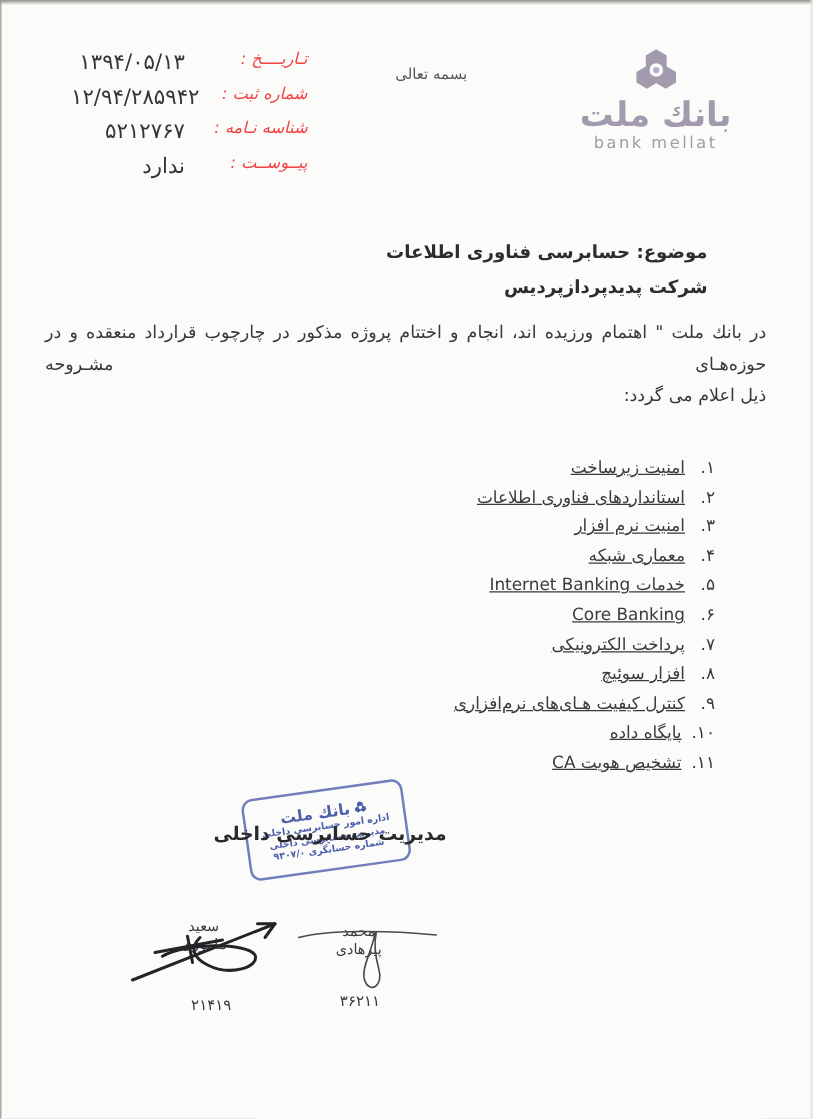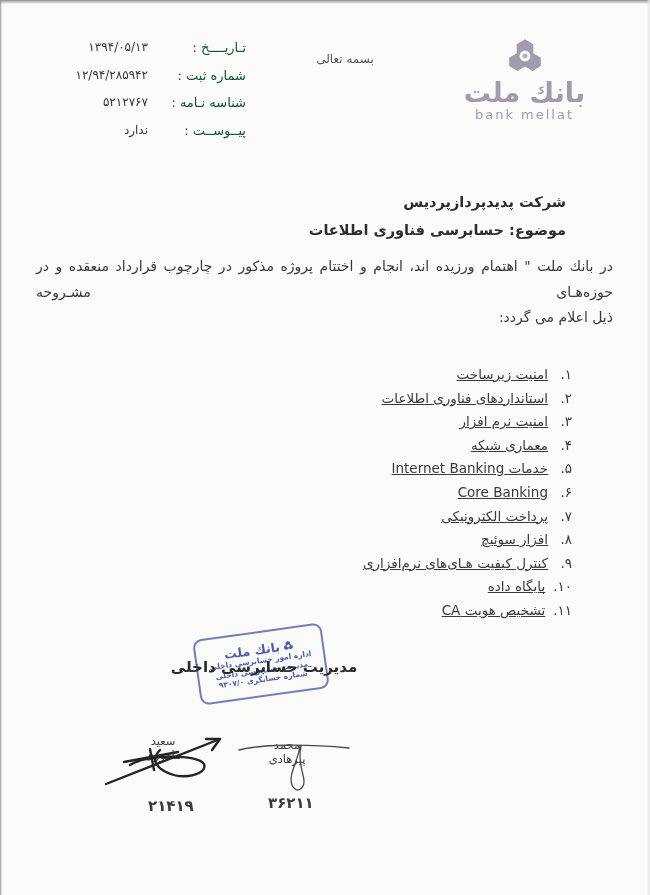--- a/index.html
+++ b/index.html
@@ -21,22 +21,22 @@
 
   
   .logo-block{position:absolute;left:462px;top:36px;width:125px;text-align:center;}
   .logo-mark{display:block;margin:0 auto 2px auto;}
   .logo-fa{font-size:27px;font-weight:bold;color:#a29aad;line-height:30px;letter-spacing:1px;}
   .logo-en{font-size:13px;color:#a29aad;letter-spacing:2px;line-height:14px;}
 
   
   .meta{position:absolute;left:58px;top:40px;width:188px;direction:rtl;}
   .meta-row{display:flex;direction:rtl;height:27.5px;align-items:flex-start;}
-  .meta-label{width:80px;font-size:13px;color:#14532d;white-space:nowrap;}
-  .meta-value{margin-right:18px;font-size:12px;color:#35353a;white-space:nowrap;}
+  .meta-label{width:80px;font-size:13px;color:#ef4444;white-space:nowrap;font-style:italic;}
+  .meta-value{margin-right:18px;font-size:17px;color:#35353a;white-space:nowrap;}
 
   
   .recipient-block{position:absolute;right:84px;top:188px;text-align:right;direction:rtl;}
   .recipient-block div{font-size:14.5px;font-weight:bold;color:#2d2d31;line-height:28px;}
 
   
   .body-text{position:absolute;left:36px;right:37px;top:254px;direction:rtl;}
   .body-line{font-size:14px;color:#38383c;line-height:25.5px;
     text-align:justify;text-align-last:justify;white-space:normal;}
   .body-line.first{padding-right:14px;}
@@ -59,21 +59,21 @@
   .stamp-bank{font-size:12.5px;font-weight:bold;}
   .stamp-line{font-size:7.5px;line-height:9.5px;white-space:nowrap;font-weight:bold;}
 
   
   .signer-name{position:absolute;font-size:11.5px;color:#3a3a3e;text-align:center;direction:rtl;margin-top:36px;}
   .name-right{left:256px;top:702px;width:62px;}
   .name-left{left:134px;top:698px;width:58px;}
   .sig{position:absolute;}
   .sig-right{left:237px;top:735px;}
   .sig-left{left:100px;top:718px;}
-  .signer-number{position:absolute;font-size:15px;color:#3a3a3e;text-align:center;font-weight:bold;}
+  .signer-number{position:absolute;font-size:12px;color:#3a3a3e;text-align:center;}
   .num-right{left:268px;top:794px;width:40px;}
   .num-left{left:148px;top:797px;width:42px;}
 </style>
 </head>
 <body>
 
 <div class="page">
   <div class="edge-top"></div>
   <div class="edge-left"></div>
   <div class="edge-right"></div>
@@ -107,22 +107,22 @@
       <span class="meta-label">شناسه نـامه :</span>
       <span class="meta-value">۵۲۱۲۷۶۷</span>
     </div>
     <div class="meta-row">
       <span class="meta-label">پیــوســت :</span>
       <span class="meta-value">ندارد</span>
     </div>
   </div>
 
   <div class="recipient-block">
+    <div>موضوع: حسابرسی فناوری اطلاعات</div>
     <div>شرکت پدیدپردازپردیس</div>
-    <div>موضوع: حسابرسی فناوری اطلاعات</div>
   </div>
 
   <div class="body-text">
     <div class="body-line">در بانك ملت " اهتمام ورزیده اند، انجام و اختتام پروژه مذکور در چارچوب قرارداد منعقده و در حوزه‌هـای مشـروحه</div>
     <div class="body-line last">ذیل اعلام می گردد:</div>
   </div>
 
   <div class="audit-list">
     <div class="list-row">
       <span class="list-num">۱.</span>

